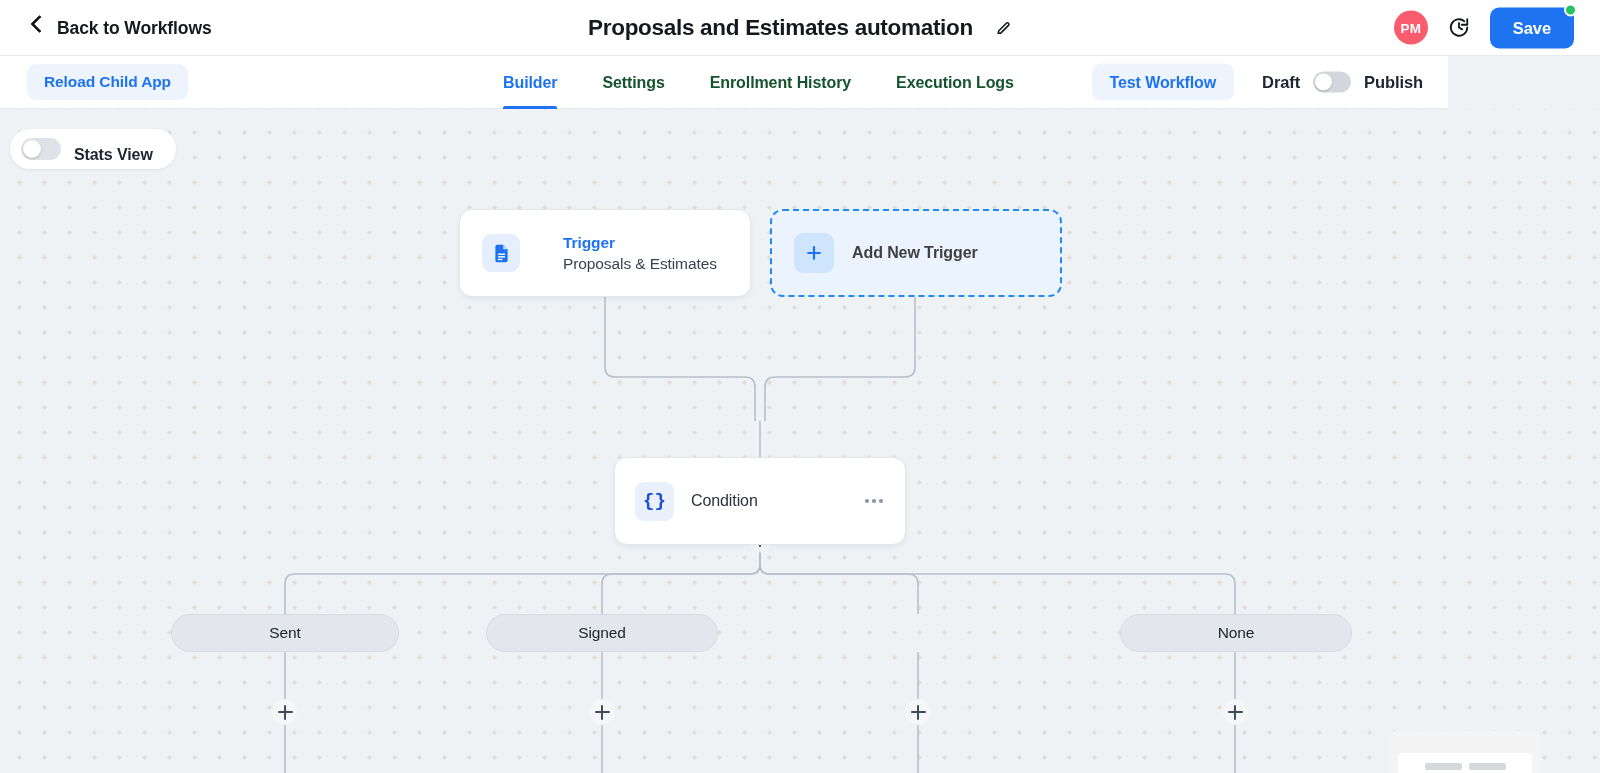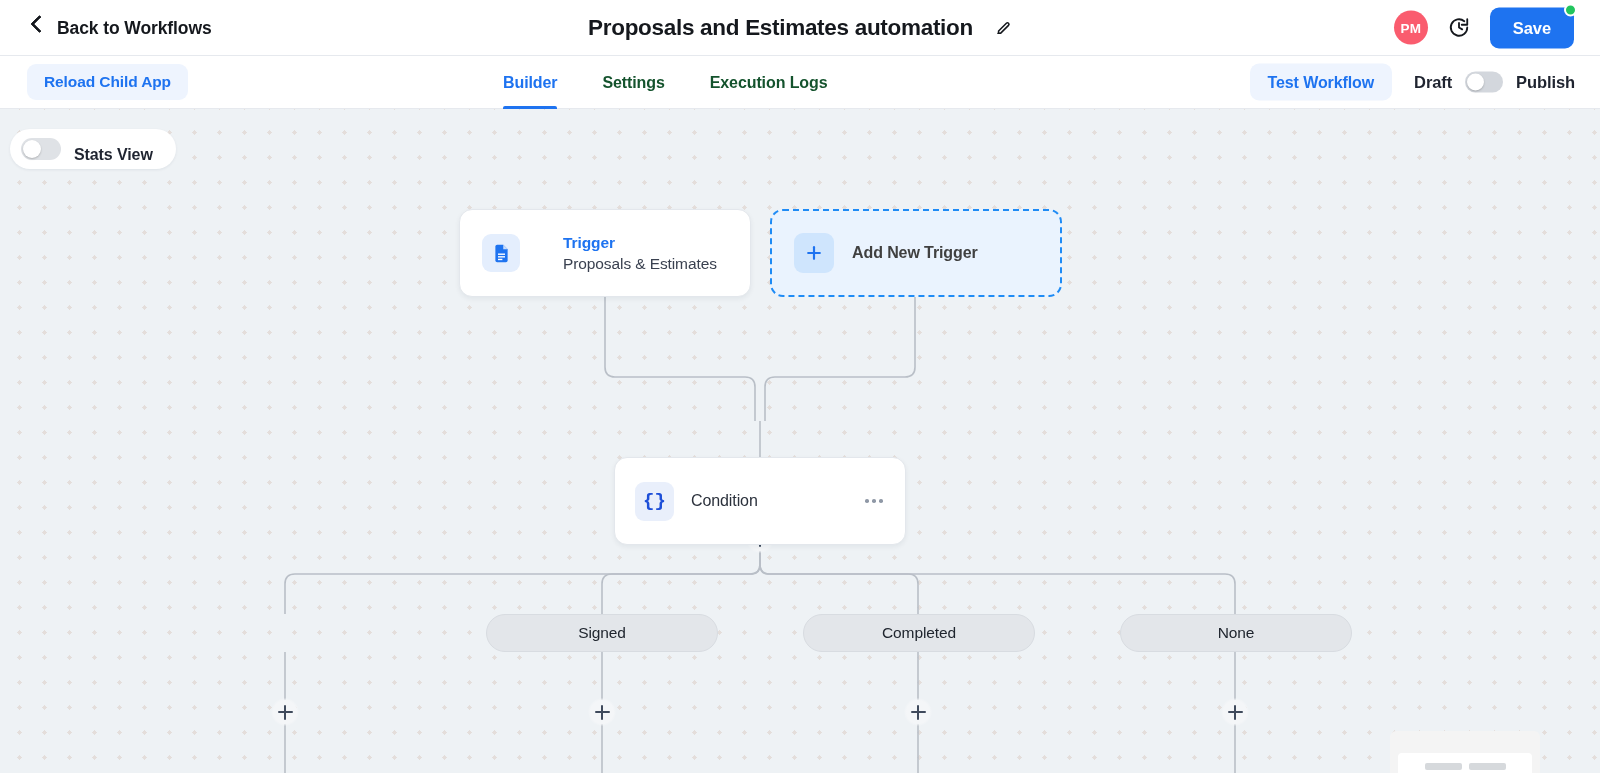--- a/index.html
+++ b/index.html
@@ -56,21 +56,21 @@
     font-family: inherit; cursor: pointer; letter-spacing: -0.1px;
   }
   .save-badge {
     position: absolute; right: -3px; top: -4px;
     width: 13px; height: 13px; border-radius: 50%;
     background: #22c55e; border: 2px solid #ffffff;
   }
 
   
   .tabbar {
-    position: absolute; top: 56px; left: 0; width: 1600px; height: 53px;
+    position: absolute; top: 56px; left: 0; width: 1448px; height: 53px;
     background: #ffffff; border-bottom: 1px solid #e6e9ee;
   }
   .reload-btn {
     position: absolute; left: 27px; top: 50%; transform: translateY(-50%);
     background: #eef4fe; color: #1e73f0; border: none; border-radius: 9px;
     padding: 0 17px; height: 36px; font-size: 15.5px; font-weight: 700;
     font-family: inherit; cursor: pointer; letter-spacing: -0.1px;
   }
   .tabs {
     position: absolute; left: 503px; top: 0; height: 53px;
@@ -82,21 +82,21 @@
     font-size: 16px; font-weight: 700; color: #14532d;
     cursor: pointer; letter-spacing: -0.1px; white-space: nowrap;
   }
   .tab.active { color: #1e73f0; }
   .tab.active::after {
     content: ""; position: absolute; left: 0; right: 0; bottom: 0;
     height: 3px; background: #1e73f0; border-radius: 2px 2px 0 0;
   }
   .tab-right {
     position: absolute; right: 25px; top: 50%; transform: translateY(-50%);
-    display: flex; align-items: center; gap: 22px;
+    display: flex; align-items: center; gap: 28px;
   }
   .test-btn {
     background: #eef4fe; color: #1e73f0; border: none; border-radius: 9px;
     padding: 0 18px; height: 37px; font-size: 16px; font-weight: 700;
     font-family: inherit; cursor: pointer; letter-spacing: -0.1px;
   }
   .pub-group { display: flex; align-items: center; gap: 13px; }
   .pub-label { font-size: 16.5px; font-weight: 700; color: #1f2430; letter-spacing: -0.1px; }
   .switch {
     width: 38px; height: 21px; border-radius: 11px; background: #d3d7dd;
@@ -245,20 +245,21 @@
     </div>
   </div>
 
   <div class="tabbar">
 
     <button class="reload-btn">Reload Child App</button>
 
     <div class="tabs">
       <div class="tab active">Builder</div>
       <div class="tab">Settings</div>
+      <div class="tab">Enrollment History</div>
       <div class="tab">Execution Logs</div>
     </div>
 
     <div class="tab-right">
       <button class="test-btn">Test Workflow</button>
       <div class="pub-group">
         <span class="pub-label">Draft</span>
         <div class="switch">
           <span class="knob"></span>
         </div>
@@ -326,22 +327,22 @@
     <div class="node node-cond">
       <div class="cond-icon-box">{}</div>
       <span class="cond-label">Condition</span>
       <span class="dots-menu">
         <i></i>
           <i></i>
           <i></i>
       </span>
     </div>
 
+    <div class="pill" style="left:171px;  width:228px;">Sent</div>
     <div class="pill" style="left:486px;  width:232px;">Signed</div>
-    <div class="pill" style="left:803px;  width:232px;">Completed</div>
     <div class="pill" style="left:1120px; width:232px;">None</div>
 
     <div class="plus-btn" style="left:271px;  top:589px;"></div>
     <div class="plus-btn" style="left:588px;  top:589px;"></div>
     <div class="plus-btn" style="left:904px;  top:589px;"></div>
     <div class="plus-btn" style="left:1221px; top:589px;"></div>
 
   </div>
 
   <div class="ghost-panel">

